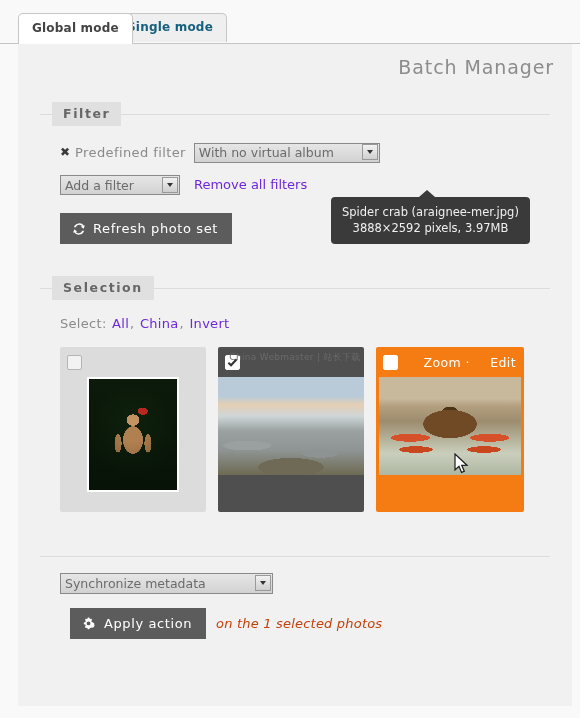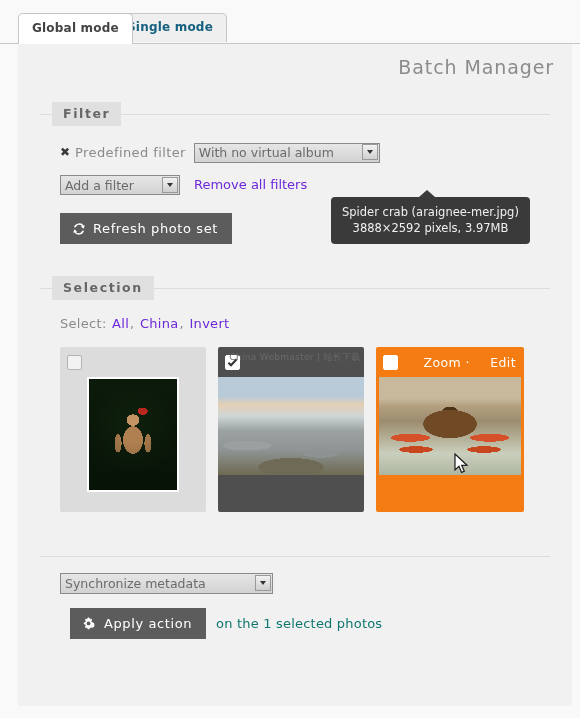--- a/index.html
+++ b/index.html
@@ -243,21 +243,21 @@
     position: absolute;
     top: -7px; left: 88px;
     border-left: 8px solid transparent;
     border-right: 8px solid transparent;
     border-bottom: 7px solid #3a3a3a;
   }
 
   .cursor { position: absolute; z-index: 15; pointer-events: none; }
 
   .apply-note {
-    color: #0f766e; font-size: 13px;
+    font-style: italic; color: #c2410c; font-size: 13px;
     margin-left: 10px; letter-spacing: .2px;
   }
   .applyrow { display: flex; align-items: center; margin-top: 14px; margin-left: 10px; }
 </style>
 </head>
 <body>
 
 <div class="tabbar">
   <div class="tabline"></div>
   <div class="tab active">Global mode</div>

